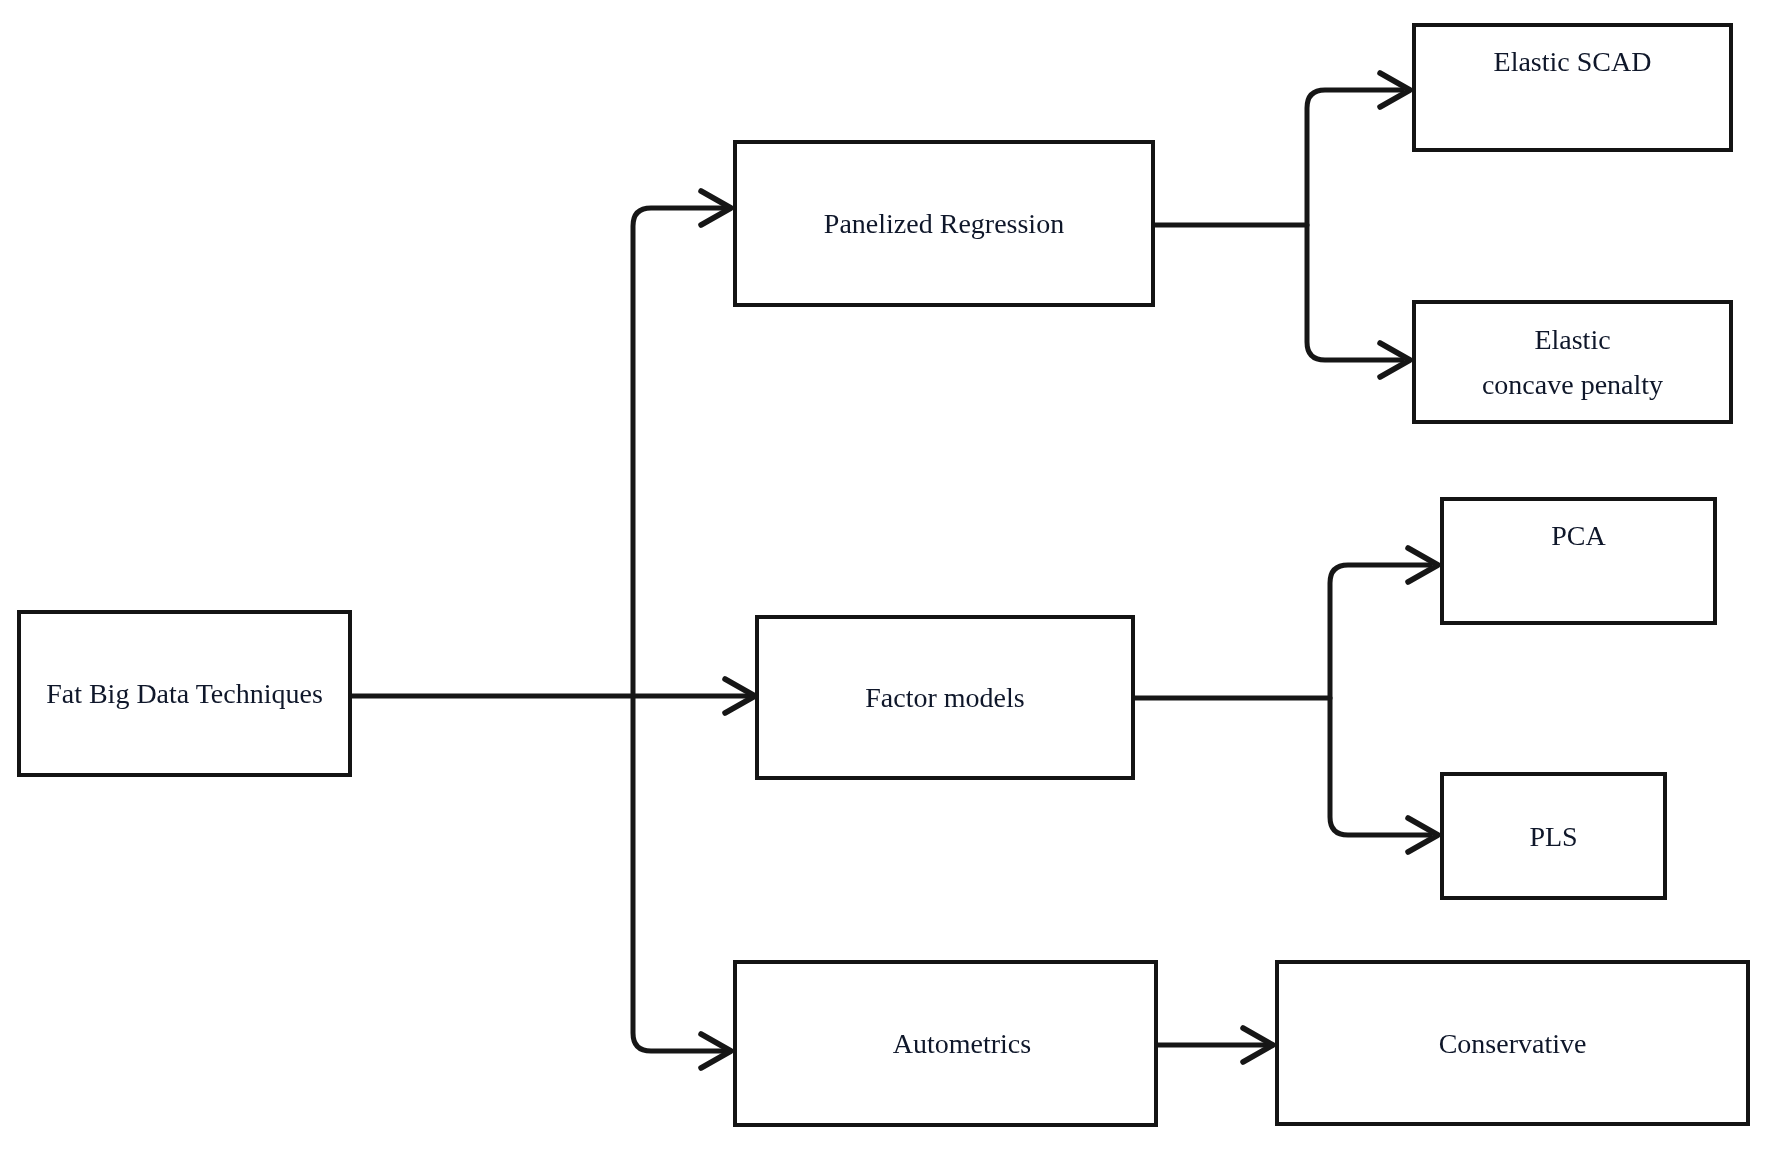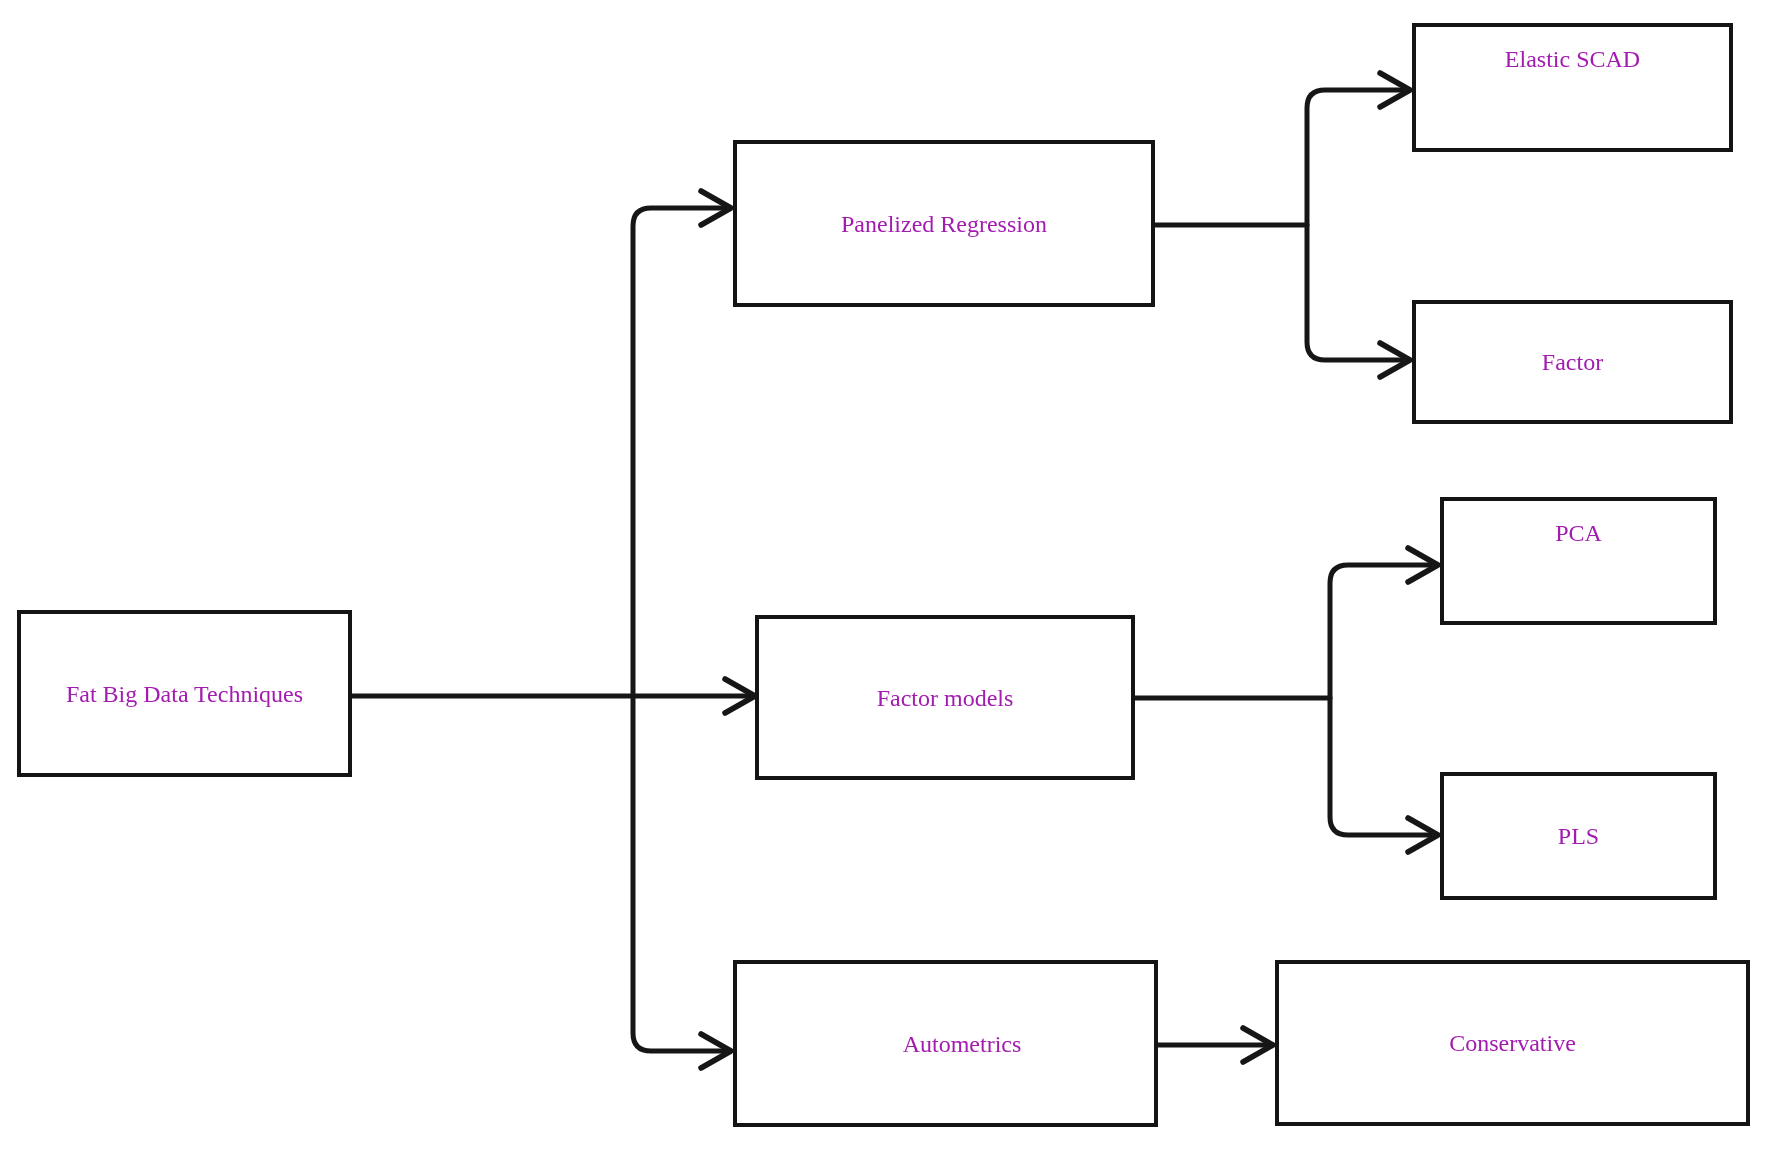--- a/index.html
+++ b/index.html
@@ -18,22 +18,22 @@
   }
   .node {
     position: absolute;
     box-sizing: border-box;
     border: 4px solid #141414;
     background: #ffffff;
     display: flex;
     align-items: center;
     justify-content: center;
     text-align: center;
-    font-size: 24px;
-    color: #a21caf;
+    font-size: 28px;
+    color: #0f172a;
     line-height: 1.25;
   }
   .node .lbl { white-space: nowrap; }
   .node.top-text { align-items: flex-start; padding-top: 17px; }
   .node.two-line { flex-direction: column; line-height: 1.62; }
   .wire {
     fill: none;
     stroke: #161616;
     stroke-width: 5;
     stroke-linecap: round;
@@ -81,32 +81,33 @@
 
   <div class="node" style="left:733px; top:140px; width:422px; height:167px;text-align:center;">
     <span class="lbl">Panelized Regression</span>
   </div>
 
   <div class="node top-text" style="left:1412px; top:23px; width:321px; height:129px;">
     <span class="lbl">Elastic SCAD</span>
   </div>
 
   <div class="node two-line" style="left:1412px; top:300px; width:321px; height:124px;">
-    <span class="lbl">Factor</span>
+    <span class="lbl">Elastic</span>
+    <span class="lbl">concave penalty</span>
   </div>
 
   <div class="node top-text" style="left:1440px; top:497px; width:277px; height:128px;">
     <span class="lbl">PCA</span>
   </div>
 
   <div class="node" style="left:755px; top:615px; width:380px; height:165px;">
     <span class="lbl">Factor models</span>
   </div>
 
-  <div class="node" style="left:1440px; top:772px; width:277px; height:128px;">
+  <div class="node" style="left:1440px; top:772px; width:227px; height:128px;">
     <span class="lbl">PLS</span>
   </div>
 
   <div class="node" style="left:733px; top:960px; width:425px; height:167px;padding-left:33px;">
     <span class="lbl">Autometrics</span>
   </div>
 
   <div class="node" style="left:1275px; top:960px; width:475px; height:166px;align-items:center;">
     <span class="lbl">Conservative</span>
   </div>

